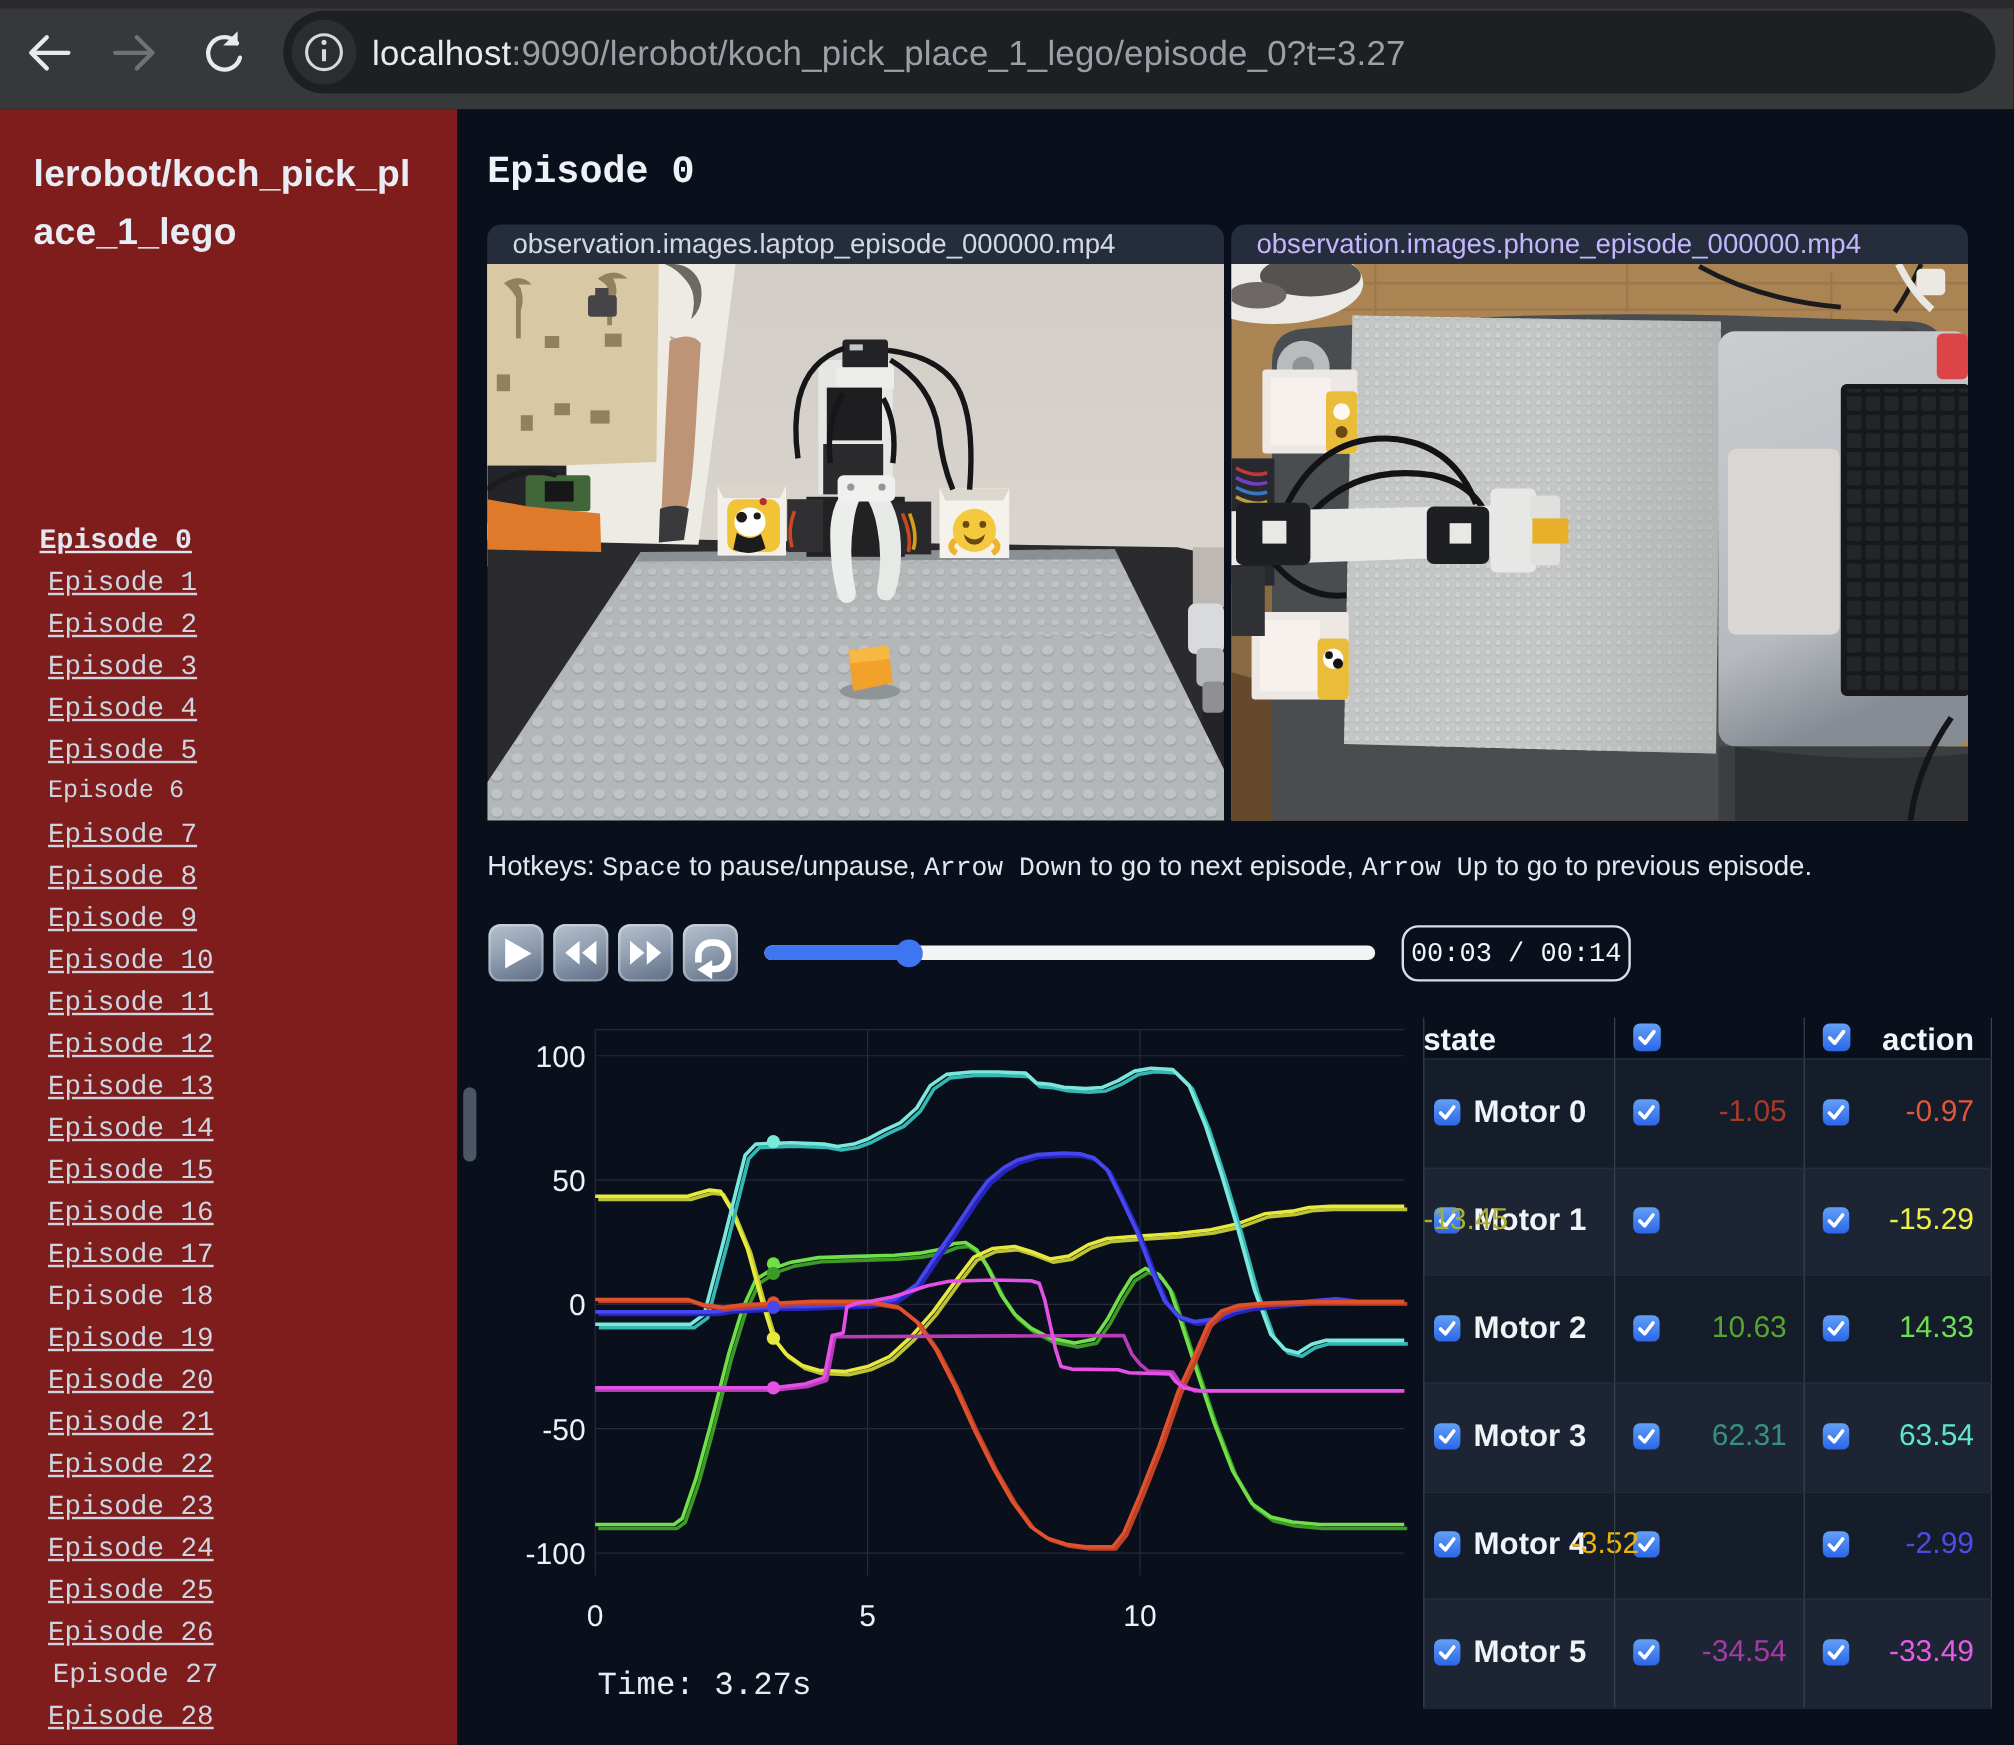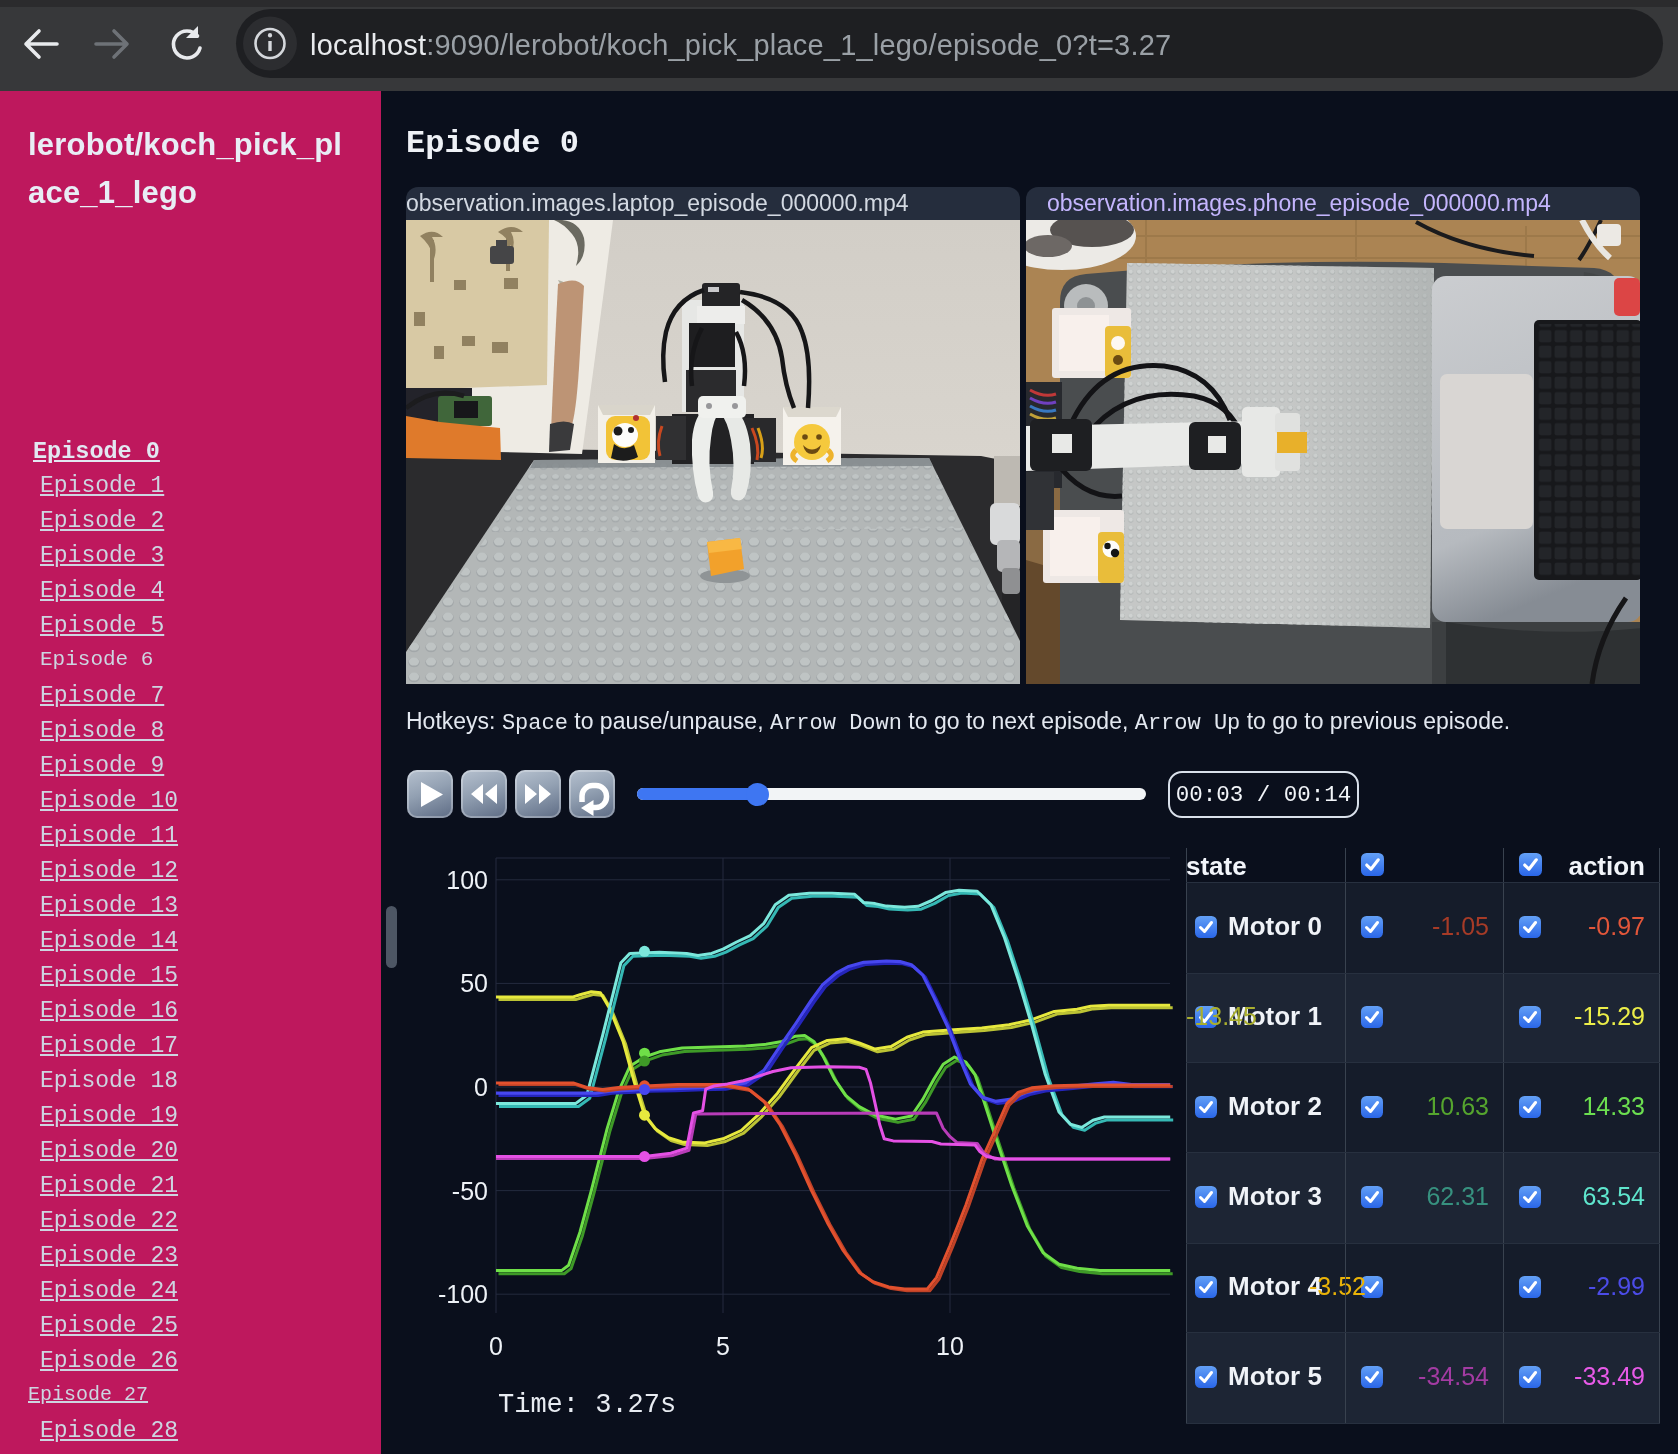--- a/index.html
+++ b/index.html
@@ -29,21 +29,21 @@
    <path d="M 270 41 v 10" stroke-width="3.4"></path>
    <path d="M 270 35.2 v 0.2" stroke-width="4.2" stroke-linecap="round"></path>
   </g>
  </svg>
  <div class="abs" style="left:310px;top:0;height:91px;display:flex;align-items:center;font-size:29px;letter-spacing:0.2px">
   <span style="color:#e8eaed">localhost</span>
         <span style="color:#9aa0a6">:9090/lerobot/koch_pick_place_1_lego/episode_0?t=3.27</span>
  </div>
 </div>
 
-<div class="abs" style="left:0;top:91px;width:381px;height:1363px;background:#be185d;overflow:hidden">
+<div class="abs" style="left:0;top:91px;width:381px;height:1363px;background:#7f1d1d;overflow:hidden">
  <div class="abs" style="left:28px;top:30px;font-size:31px;font-weight:bold;color:#e8edf5;line-height:48px;letter-spacing:0.2px">lerobot/koch_pick_pl<br>ace_1_lego</div>
 <div class="abs mono" style="left:33px;top:347px;font-size:23.5px;font-weight:bold;color:#e2e8f2;text-decoration:underline">Episode 0</div>
       <div class="abs mono" style="left:40px;top:382px;font-size:23px;color:#cdd5e1;text-decoration:underline">Episode 1</div>
       <div class="abs mono" style="left:40px;top:417px;font-size:23px;color:#cdd5e1;text-decoration:underline">Episode 2</div>
       <div class="abs mono" style="left:40px;top:452px;font-size:23px;color:#cdd5e1;text-decoration:underline">Episode 3</div>
       <div class="abs mono" style="left:40px;top:487px;font-size:23px;color:#cdd5e1;text-decoration:underline">Episode 4</div>
       <div class="abs mono" style="left:40px;top:522px;font-size:23px;color:#cdd5e1;text-decoration:underline">Episode 5</div>
       <div class="abs mono" style="left:40px;top:557px;font-size:21px;color:#cdd5e1;">Episode 6</div>
       <div class="abs mono" style="left:40px;top:592px;font-size:23px;color:#cdd5e1;text-decoration:underline">Episode 7</div>
       <div class="abs mono" style="left:40px;top:627px;font-size:23px;color:#cdd5e1;text-decoration:underline">Episode 8</div>
@@ -58,21 +58,21 @@
       <div class="abs mono" style="left:40px;top:942px;font-size:23px;color:#cdd5e1;text-decoration:underline">Episode 17</div>
       <div class="abs mono" style="left:40px;top:977px;font-size:23px;color:#cdd5e1;">Episode 18</div>
       <div class="abs mono" style="left:40px;top:1012px;font-size:23px;color:#cdd5e1;text-decoration:underline">Episode 19</div>
       <div class="abs mono" style="left:40px;top:1047px;font-size:23px;color:#cdd5e1;text-decoration:underline">Episode 20</div>
       <div class="abs mono" style="left:40px;top:1082px;font-size:23px;color:#cdd5e1;text-decoration:underline">Episode 21</div>
       <div class="abs mono" style="left:40px;top:1117px;font-size:23px;color:#cdd5e1;text-decoration:underline">Episode 22</div>
       <div class="abs mono" style="left:40px;top:1152px;font-size:23px;color:#cdd5e1;text-decoration:underline">Episode 23</div>
       <div class="abs mono" style="left:40px;top:1187px;font-size:23px;color:#cdd5e1;text-decoration:underline">Episode 24</div>
       <div class="abs mono" style="left:40px;top:1222px;font-size:23px;color:#cdd5e1;text-decoration:underline">Episode 25</div>
       <div class="abs mono" style="left:40px;top:1257px;font-size:23px;color:#cdd5e1;text-decoration:underline">Episode 26</div>
-      <div class="abs mono" style="left:28px;top:1292px;font-size:20px;color:#cdd5e1;text-decoration:underline">Episode 27</div>
+      <div class="abs mono" style="left:44px;top:1292px;font-size:23px;color:#cdd5e1;">Episode 27</div>
       <div class="abs mono" style="left:40px;top:1327px;font-size:23px;color:#cdd5e1;text-decoration:underline">Episode 28</div>
       <div class="abs mono" style="left:40px;top:1362px;font-size:23px;color:#cdd5e1;text-decoration:underline">Episode 29</div>
 </div>
 <div class="abs" style="left:386px;top:906px;width:11px;height:62px;border-radius:6px;background:#4d5664"></div>
 
 <div class="abs mono" style="left:406px;top:125px;font-size:32px;font-weight:bold;color:#eef1f6">Episode 0</div>
 
 <div class="abs" style="left:406px;top:708px;font-size:23px;color:#e3e8f0;white-space:nowrap">Hotkeys: <span class="mono" style="font-size:22px">Space</span> to pause/unpause, <span class="mono" style="font-size:22px">Arrow&nbsp;Down</span> to go to next episode, <span class="mono" style="font-size:22px">Arrow&nbsp;Up</span> to go to previous episode.</div>
 
 <div class="abs" style="left:407px;top:770px;width:46px;height:48px;border-radius:10px;background:linear-gradient(160deg,#b6c1cf 0%,#92a0b2 45%,#5d6b84 100%);box-shadow:inset 0 0 0 2px rgba(255,255,255,0.28)">
@@ -194,21 +194,21 @@
 <div class="abs" style="left:0;top:34px;width:474px;height:1px;background:#27303f"></div>
 <div class="abs" style="left:0;top:125px;width:474px;height:1px;background:#27303f"></div>
 <div class="abs" style="left:0;top:214px;width:474px;height:1px;background:#27303f"></div>
 <div class="abs" style="left:0;top:304px;width:474px;height:1px;background:#27303f"></div>
 <div class="abs" style="left:0;top:395px;width:474px;height:1px;background:#27303f"></div>
 <div class="abs" style="left:0;top:484px;width:474px;height:1px;background:#27303f"></div>
 <div class="abs" style="left:0;top:575px;width:474px;height:1px;background:#27303f"></div>
 </div>
 
 <div class="abs" style="left:406px;top:187px;width:614px">
- <div style="height:33px;background:#252d3d;border-radius:12px 12px 0 0;color:#d3d9e2;font-size:23px;display:flex;align-items:center;">observation.images.laptop_episode_000000.mp4</div>
+ <div style="height:33px;background:#252d3d;border-radius:12px 12px 0 0;color:#d3d9e2;font-size:23px;display:flex;align-items:center;padding-left:21px">observation.images.laptop_episode_000000.mp4</div>
  <div style="width:614px;height:464px;overflow:hidden"><svg width="614" height="464" viewBox="0 0 614 464">
           <defs>
             <pattern id="studs1" width="17" height="15" patternUnits="userSpaceOnUse">
               <ellipse cx="8" cy="7.5" rx="5.8" ry="4.8" fill="#a2a7a9"></ellipse>
               <ellipse cx="8" cy="6.6" rx="5.1" ry="4.0" fill="#bfc4c4"></ellipse>
             </pattern>
             <pattern id="studs1b" width="12" height="10.5" patternUnits="userSpaceOnUse">
               <ellipse cx="5.5" cy="5" rx="4.0" ry="3.2" fill="#a2a7a9"></ellipse>
               <ellipse cx="5.5" cy="4.4" rx="3.5" ry="2.6" fill="#bfc4c4"></ellipse>
             </pattern>

